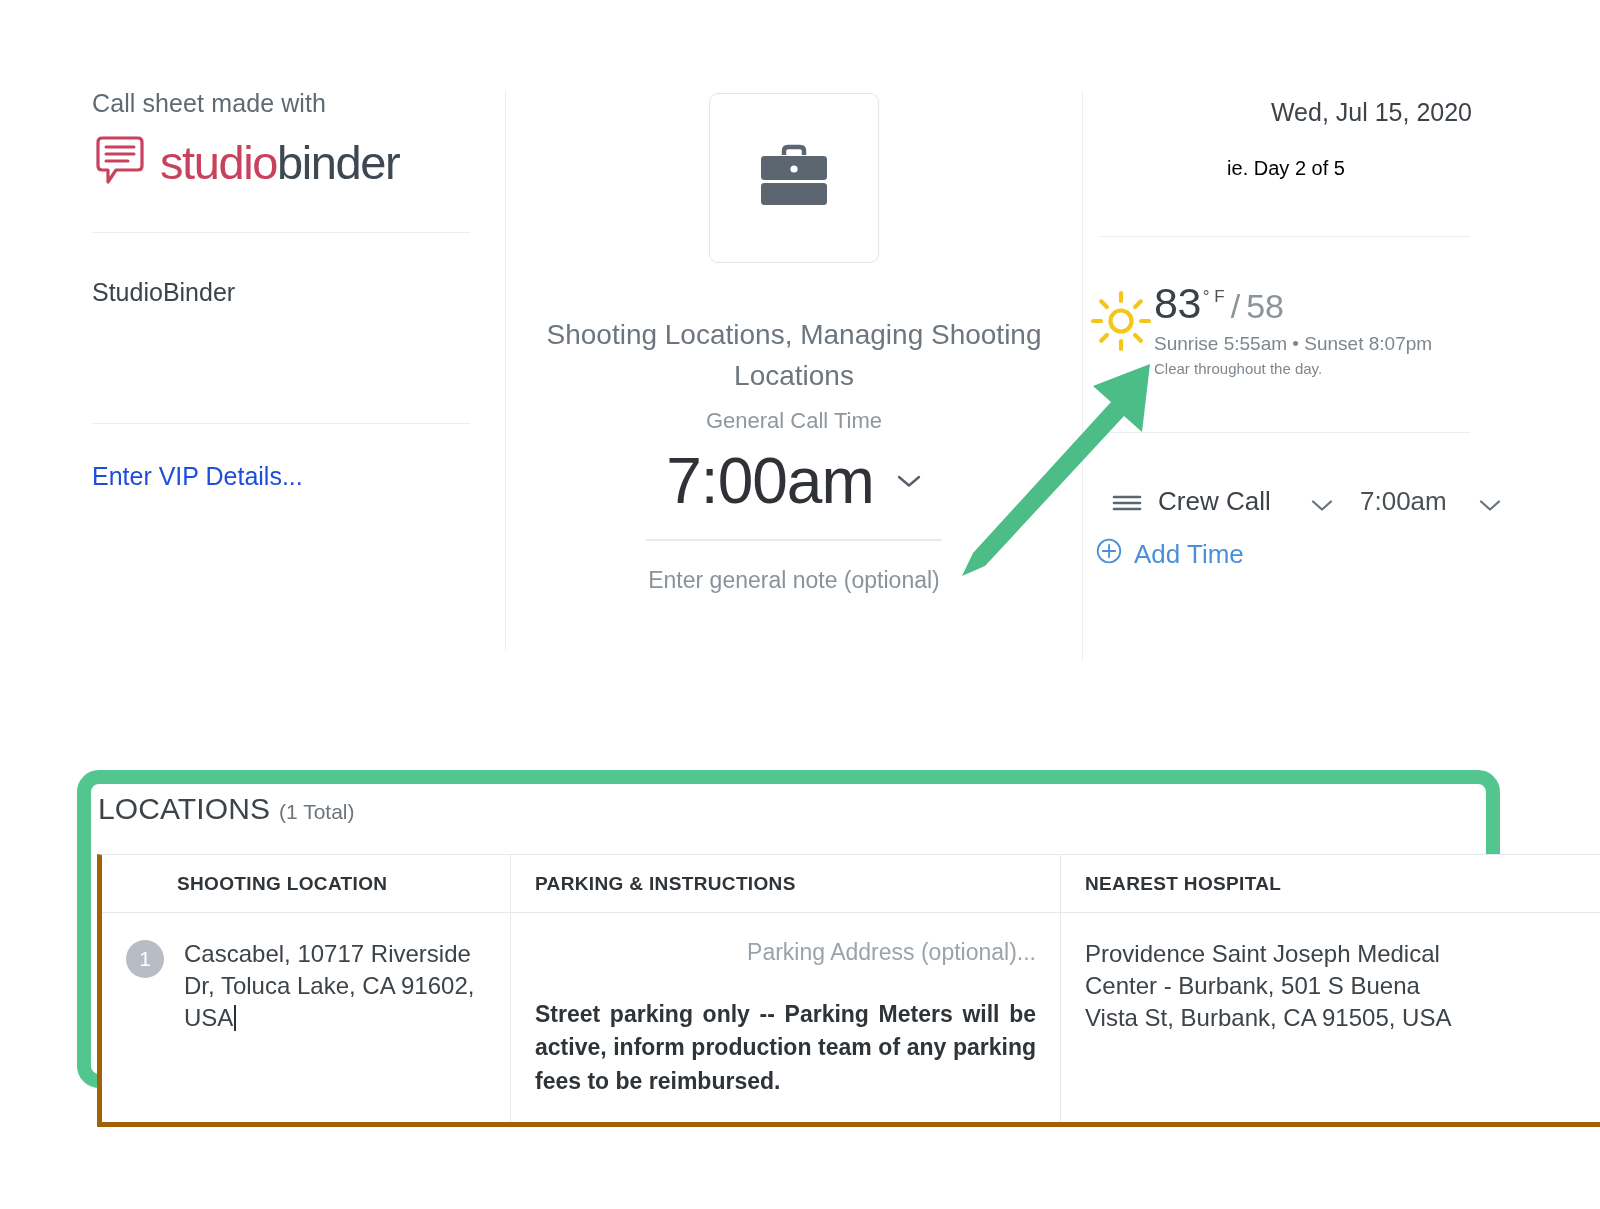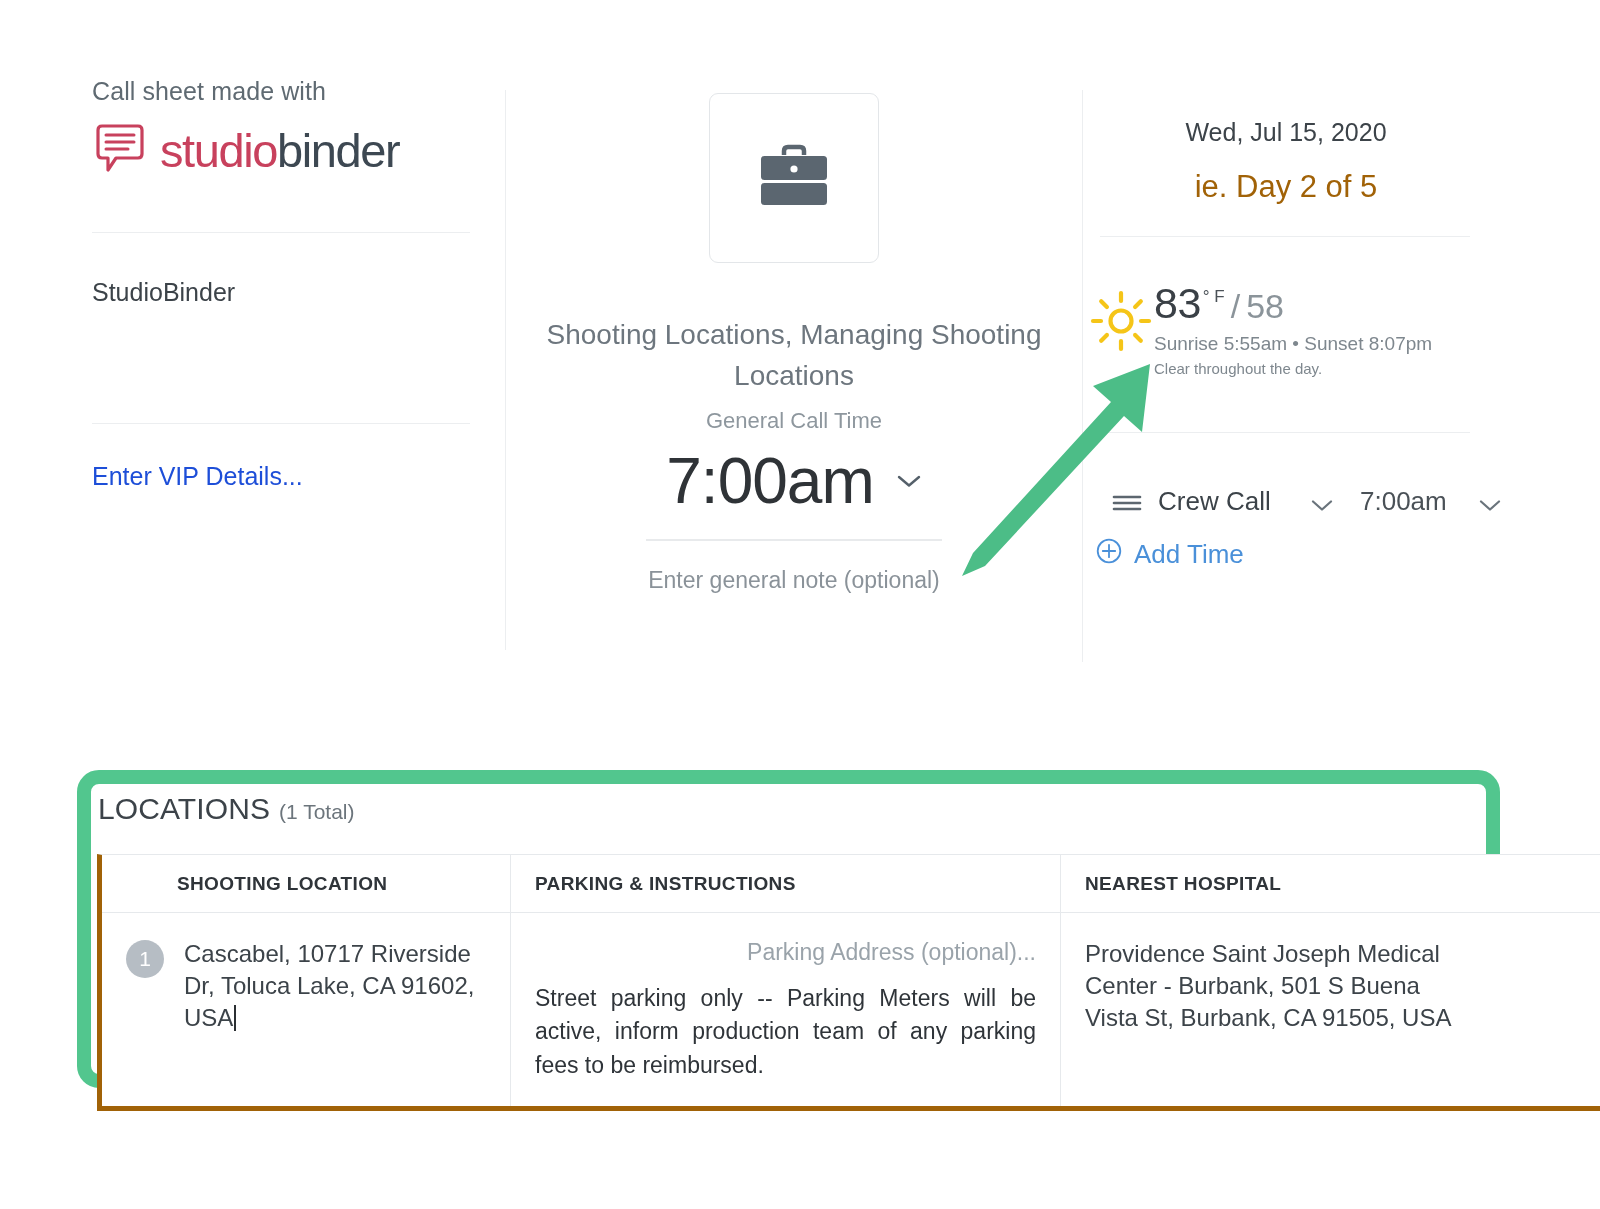--- a/index.html
+++ b/index.html
@@ -40,21 +40,21 @@
 
   .hrule {
     position: absolute;
     height: 1px;
     background: #eceef0;
   }
 
   
   .col-left {
     position: absolute;
-    left: 92px; top: 76px;
+    left: 92px; top: 88px;
     width: 380px;
   }
   .made-with {
     font-size: 25px;
     color: #5f6a72;
     letter-spacing: 0.1px;
     margin: 0 0 16px 0;
     line-height: 1.2;
   }
   .logo-row {
@@ -149,31 +149,31 @@
     color: #8a9299;
   }
 
   
   .col-right {
     position: absolute;
     left: 1100px; top: 88px;
     width: 372px;
   }
   .date-line {
-    text-align: center;
+    text-align: right;
     font-size: 25px;
     color: #3c4349;
-    margin-top: 28px;
+    margin-top: 8px;
     line-height: 1.3;
   }
   .day-line {
     text-align: center;
-    font-size: 31px;
-    color: #a16207;
-    margin-top: 18px;
+    font-size: 20px;
+    color: #000000;
+    margin-top: 26px;
     line-height: 1.3;
   }
   .rule-right-1 { left: 1100px; top: 236px; width: 370px; }
   .rule-right-2 { left: 1100px; top: 432px; width: 370px; }
 
   .weather {
     position: absolute;
     left: 1090px; top: 282px;
     display: flex;
     align-items: flex-start;
@@ -346,23 +346,23 @@
     vertical-align: -5px;
     margin-left: 1px;
   }
   .parking-placeholder {
     font-size: 23px;
     color: #9aa3aa;
     line-height: 1.3;
     text-align: right;
   }
   .parking-note {
-    margin-top: 14px;
+    margin-top: 30px;
     font-size: 23px;
-    font-weight: normal;
+    font-weight: bold;
     color: #2f3439;
     line-height: 1.45;
     text-align: justify;
     hyphens: auto;
     -webkit-hyphens: auto;
   }
   .hospital-text {
     font-size: 24px;
     line-height: 1.34;
     color: #3c4349;

